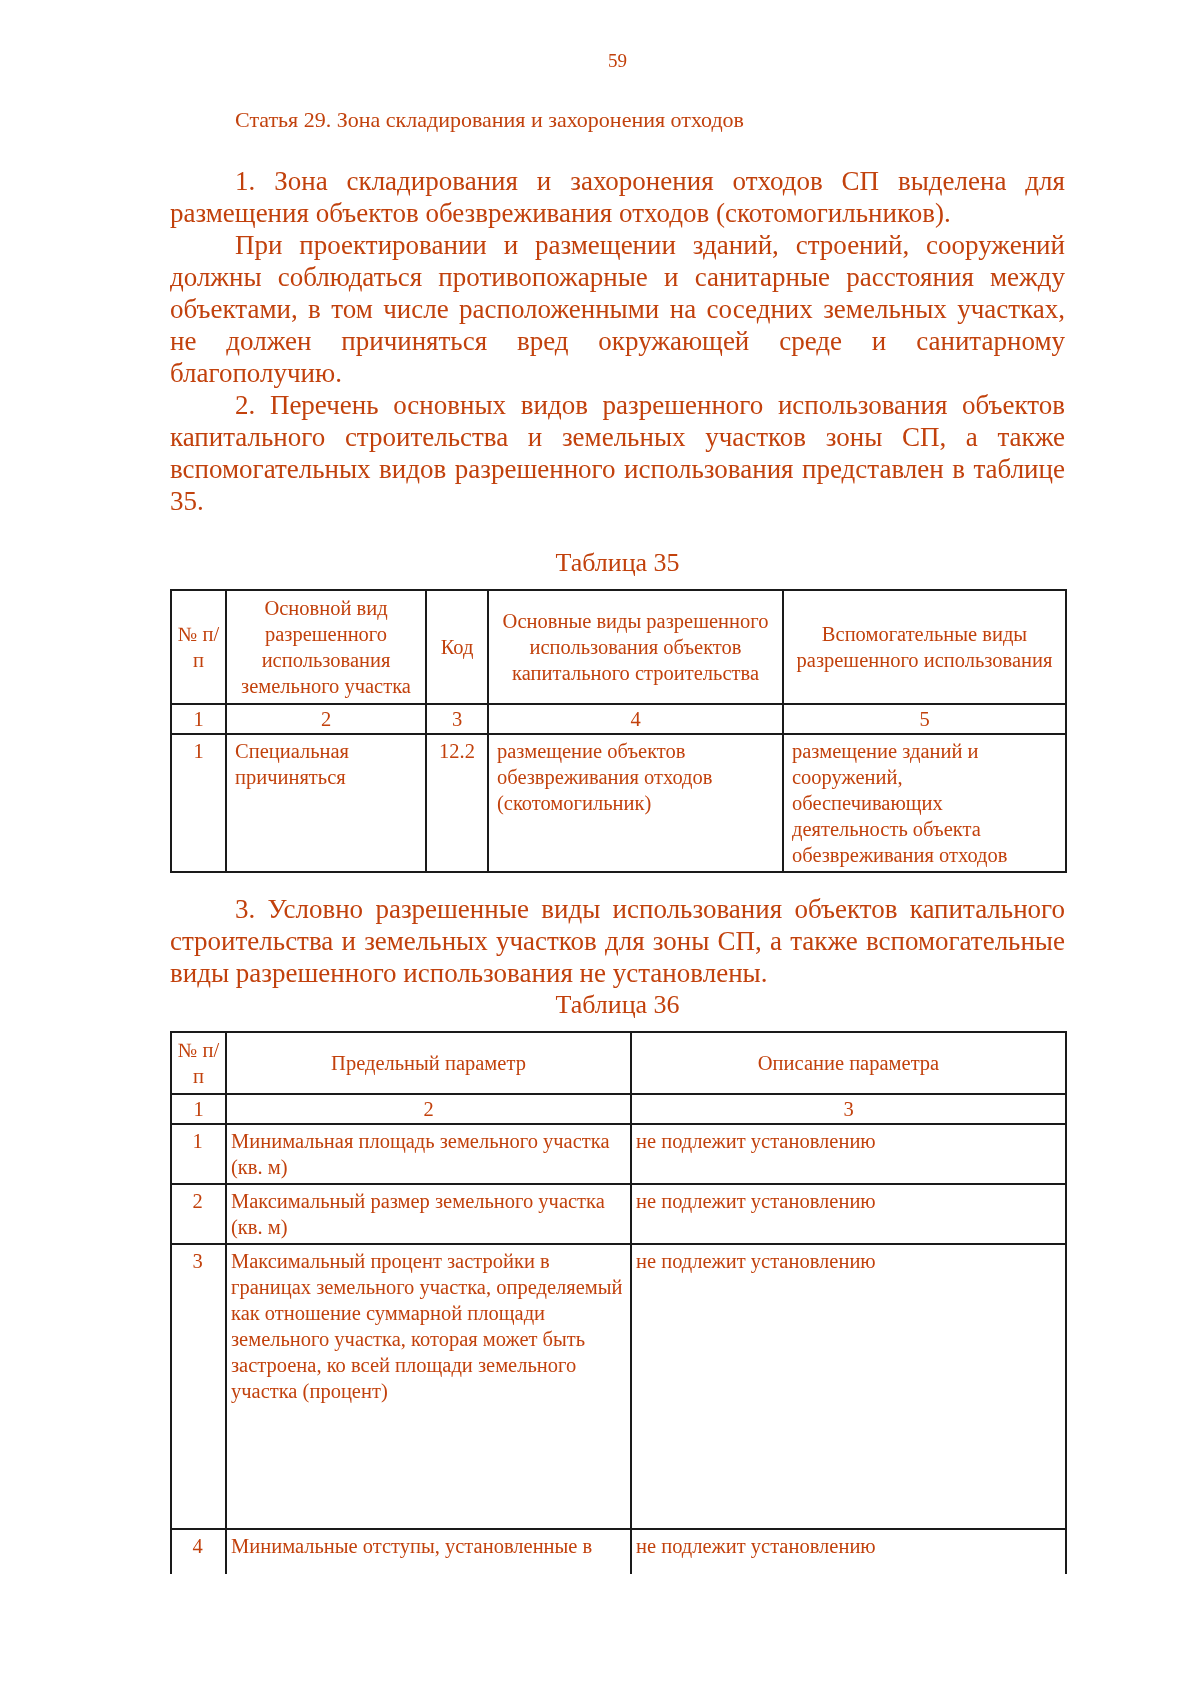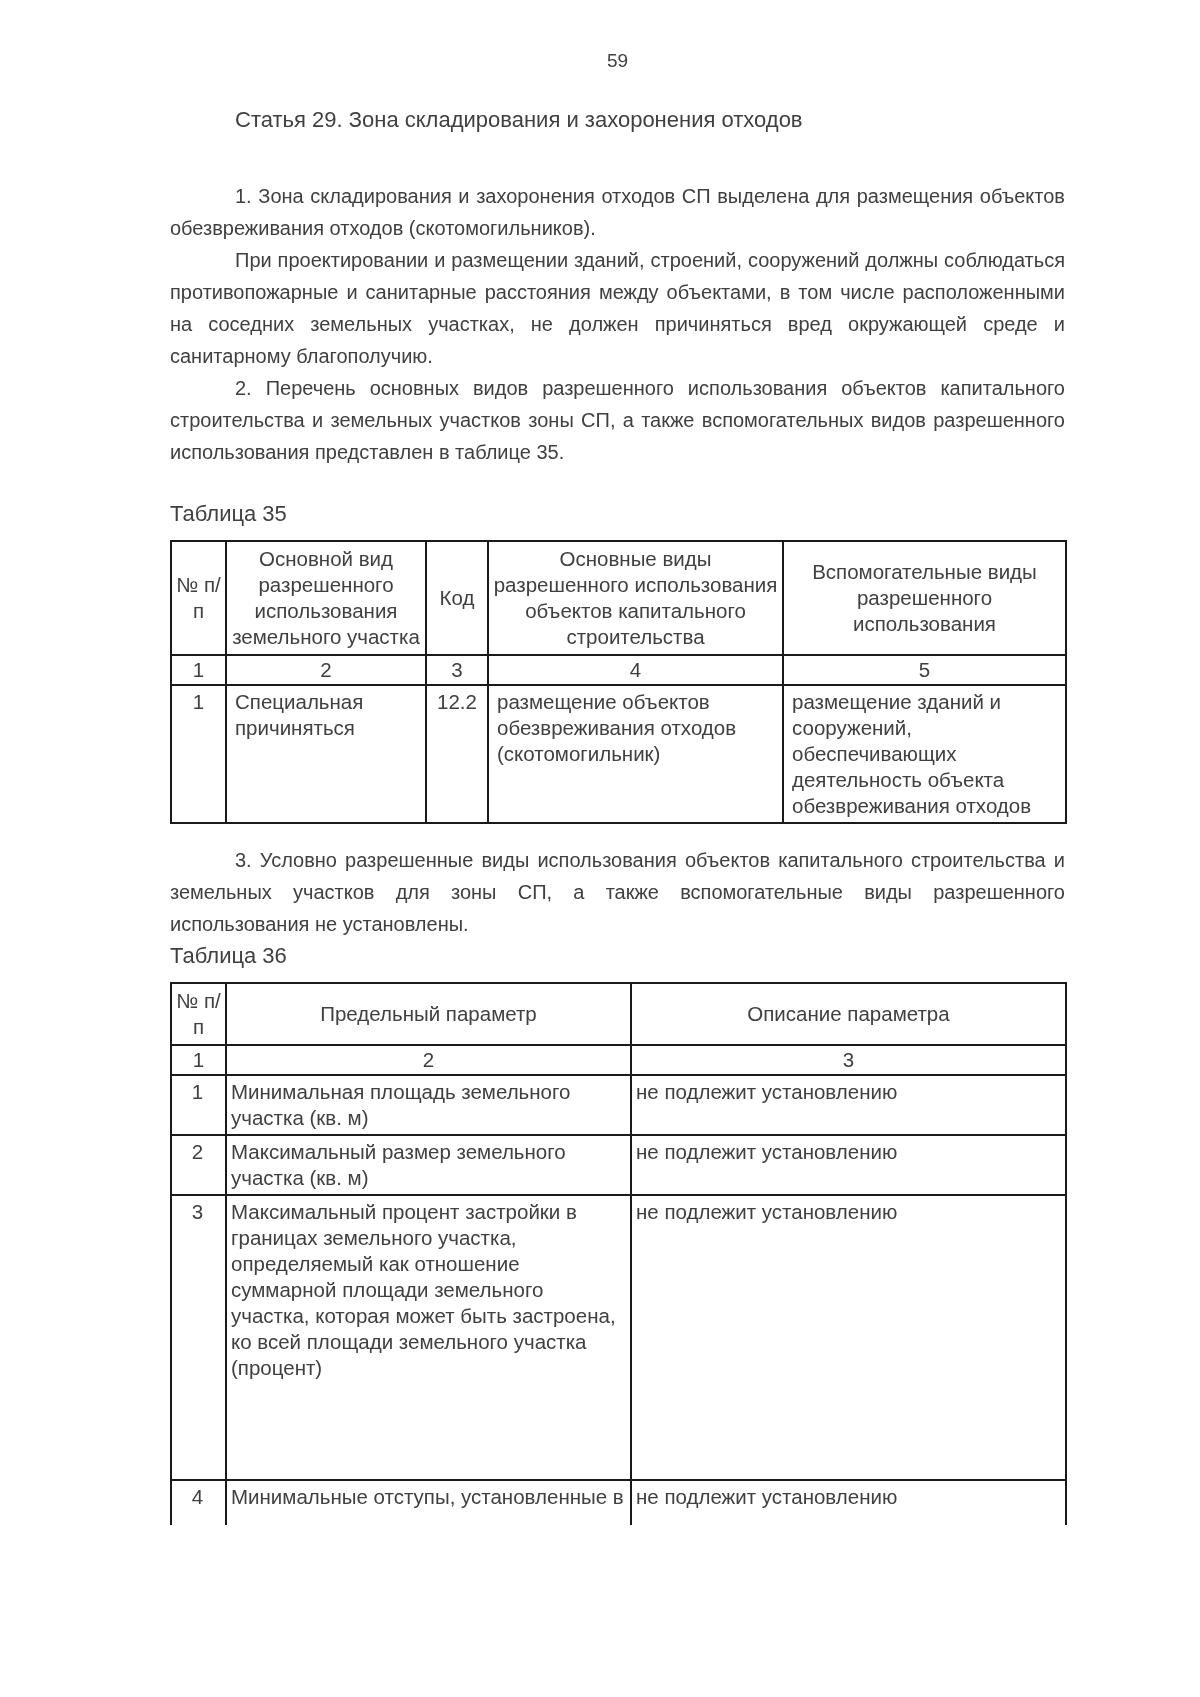--- a/index.html
+++ b/index.html
@@ -4,53 +4,53 @@
 <title>Document page 59</title>
 <style>
   * { margin: 0; padding: 0; box-sizing: border-box; }
   html, body { background: #e8e8e8; }
   body { display: flex; justify-content: center; }
 
   .page {
     width: 1200px;
     height: 1697px;
     background: #ffffff;
-    color: #404040;
-    font-family: Liberation Sans, sans-serif;
+    color: #c2410c;
+    font-family: Liberation Serif, serif;
     padding: 50px 135px 0 170px;
     overflow: hidden;
     position: relative;
   }
 
   .page-number {
     text-align: center;
     font-size: 19px;
     line-height: 22px;
     margin-bottom: 32px;
   }
 
   .article-title {
     font-size: 22px;
     line-height: 32px;
     text-indent: 65px;
-    margin-bottom: 44px;
+    margin-bottom: 29px;
   }
 
   .para {
-    font-size: 20px;
+    font-size: 27px;
     line-height: 32px;
     text-align: justify;
     text-indent: 65px;
   }
 
   .para-block-after { margin-top: 20px; }
 
   .table-caption {
-    text-align: left;
-    font-size: 22px;
+    text-align: center;
+    font-size: 26px;
     line-height: 32px;
     margin-bottom: 10px;
   }
   .caption35 { margin-top: 30px; }
   .caption36 { }
 
   table.doc-table {
     border-collapse: collapse;
     width: 100%;
     table-layout: fixed;

